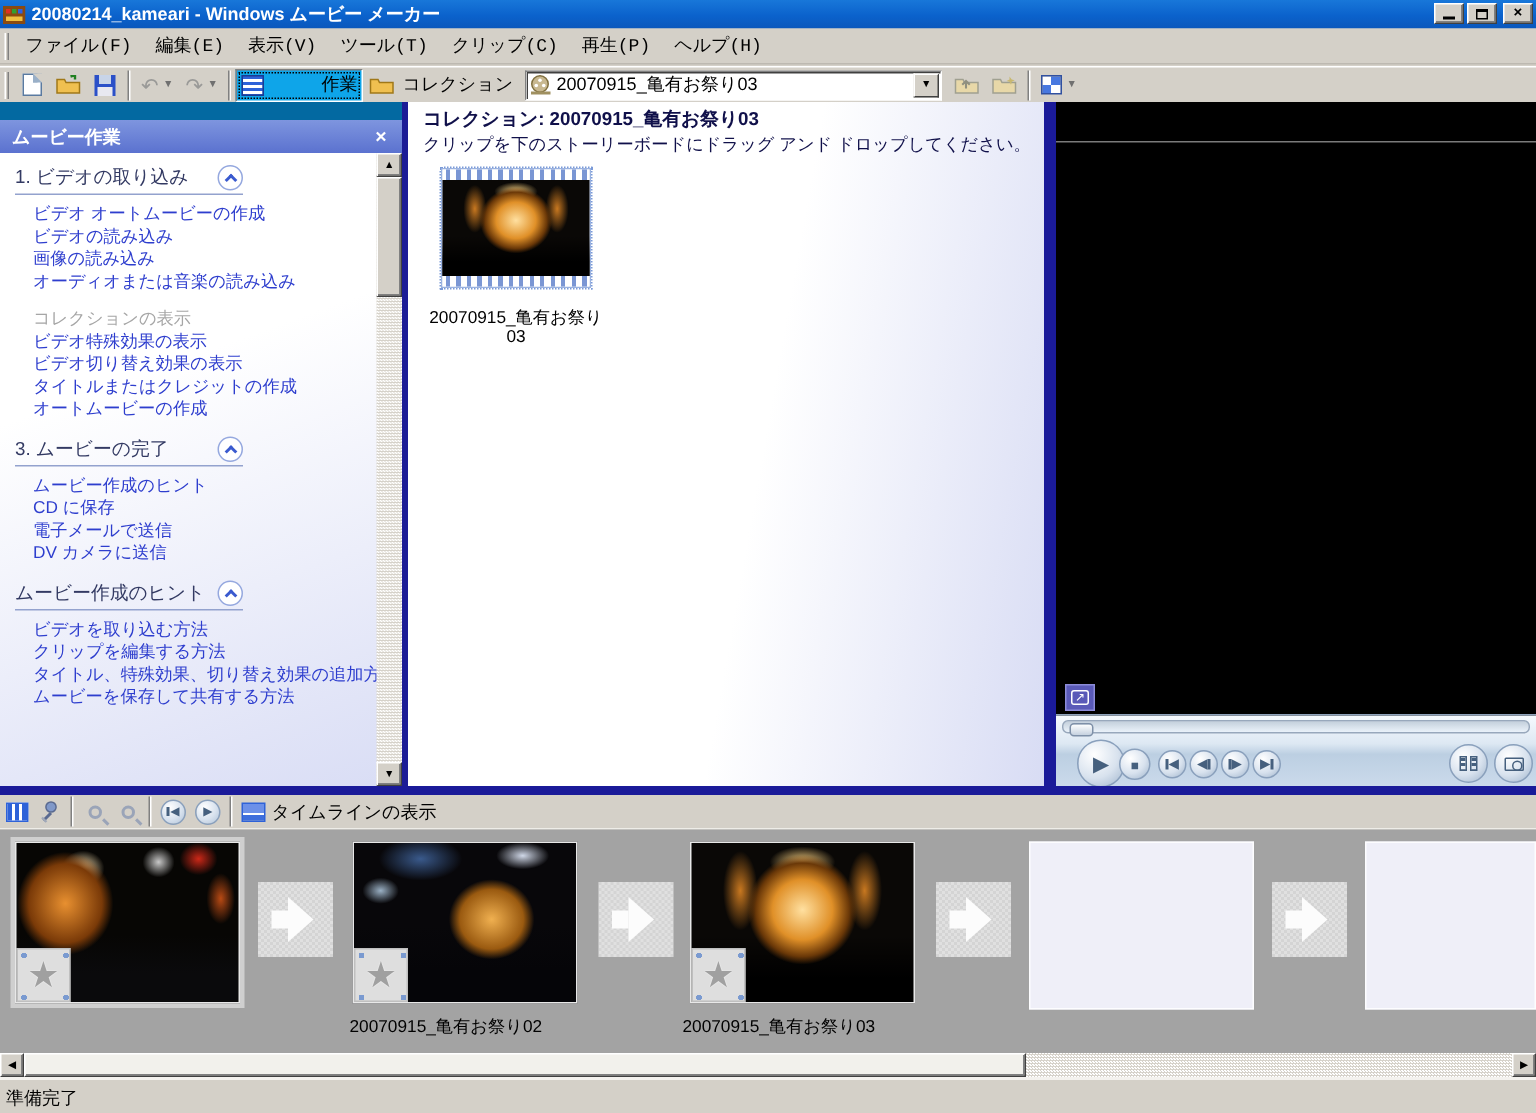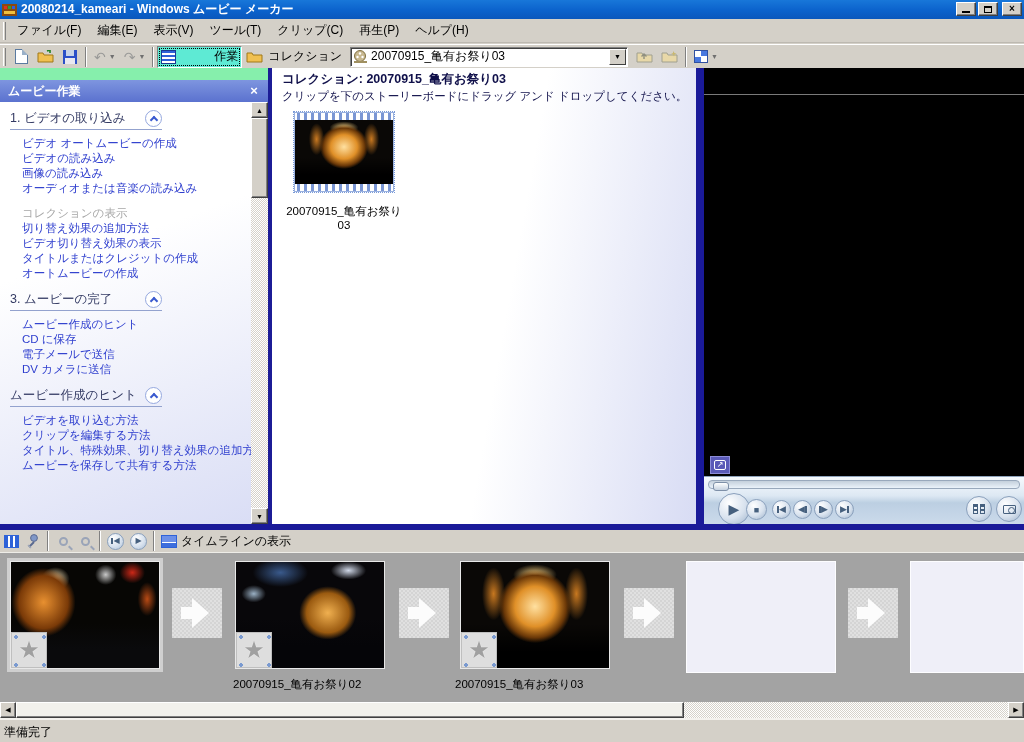--- a/index.html
+++ b/index.html
@@ -15,50 +15,50 @@
   .win-buttons { position:absolute; right:2px; top:2px; display:flex; gap:2px; }
   .win-btn { width:20px; height:14px; background:#D4D0C8; border:1px solid; border-color:#FFFFFF #404040 #404040 #FFFFFF;
     box-shadow:inset -1px -1px 0 #808080; display:flex; align-items:flex-end; justify-content:center;
     font-size:10px; line-height:10px; color:#000; font-weight:bold; }
   .win-btn.close { margin-left:2px; align-items:center; }
   .glyph-min { width:8px; height:2px; background:#000; margin-bottom:2px; }
   .glyph-max { width:8px; height:7px; border:1px solid #000; border-top-width:2px; margin-bottom:2px; }
 
   
   .menubar { position:absolute; left:0; top:19px; width:1024px; height:24px; background:#D4D0C8;
-    display:flex; align-items:center; border-bottom:1px solid #BDB9B1; }
+    display:flex; align-items:center; border-bottom:1px solid #BDB9B1;font-family:Liberation Mono, monospace; }
   .grip { width:3px; height:18px; border-left:1px solid #fff; border-right:1px solid #808080; margin:0 3px; }
   .menu-item { padding:3px 8px; color:#000; }
 
   
   .toolbar { position:absolute; left:0; top:44px; width:1024px; height:24px; background:#D4D0C8;
     display:flex; align-items:center; border-top:1px solid #fff; }
   .tb-sep { width:2px; height:20px; border-left:1px solid #808080; border-right:1px solid #fff; margin:0 3px; }
   .tb-btn { height:22px; min-width:24px; display:flex; align-items:center; justify-content:center; gap:3px; padding:0 3px; border:1px solid transparent; }
-  .tb-btn.pressed { background:#5eead4; border-color:#808080 #fff #fff #808080; outline:1px dotted #000; outline-offset:-3px;gap:36px; }
+  .tb-btn.pressed { background:#0ea5e9; border-color:#808080 #fff #fff #808080; outline:1px dotted #000; outline-offset:-3px;gap:36px; }
   .tb-btn .lbl { margin-left:2px; }
   .tb-arrow { font-size:7px; color:#707070; }
   .disabled { color:#9A9A98; }
   .icon-page { width:13px; height:15px; background:#fff; border:1px solid #5A7AA0; position:relative; }
   .icon-page:after { content:""; position:absolute; right:-1px; top:-1px; border:3px solid; border-color:#D4D0C8 D4D0C8 #9AB0C8 #9AB0C8; border-color:#D4D0C8 #D4D0C8 #9AB0C8 #9AB0C8; }
   .icon-save { width:14px; height:14px; background:#2B50C8; position:relative; }
   .icon-save:before { content:""; position:absolute; left:3px; top:0; width:8px; height:6px; background:#C8D4E8; }
   .icon-save:after { content:""; position:absolute; left:2px; bottom:0; width:10px; height:6px; background:#E8E8F0; }
   .undo-glyph { font-size:14px; line-height:14px; }
   .icon-tasks { width:15px; height:14px; background:#2E62D8; border:1px solid #1A3A90;
     background-image:repeating-linear-gradient(180deg,#2E62D8 0 2px,#fff 2px 4px); }
   .icon-grid { width:14px; height:13px; background:conic-gradient(#4878E0 25%,#fff 0 50%,#4878E0 0 75%,#fff 0); border:1px solid #3050A0; }
   .combobox { width:278px; height:20px; background:#fff; border:1px solid; border-color:#808080 #fff #fff #808080;
     box-shadow:inset 1px 1px 0 #404040; display:flex; align-items:center; padding-left:2px; margin:0 4px; }
   .combobox .value { flex:1; margin-left:3px; white-space:nowrap; overflow:hidden; }
   .combo-btn { width:17px; height:16px; background:#D4D0C8; border:1px solid; border-color:#fff #404040 #404040 #fff;
     display:flex; align-items:center; justify-content:center; font-size:7px; margin-right:1px; }
 
   
-  .task-pane { position:absolute; left:0; top:68px; width:268px; height:456px; background:#86efac; }
+  .task-pane { position:absolute; left:0; top:68px; width:268px; height:456px; background:#0369a1; }
   .tp-header { position:absolute; left:0; top:12px; width:268px; height:22px;
     background:linear-gradient(180deg,#829AE2 0%,#7E95DF 0%,#5B72CF 100%);
     color:#fff; font-weight:bold; display:flex; align-items:center; padding:0 8px; }
   .tp-close { position:absolute; right:6px; top:3px; width:16px; height:15px; color:#fff; font-weight:bold;
     display:flex; align-items:center; justify-content:center; font-size:13px; }
   .tp-body { position:absolute; left:0; top:34px; width:268px; height:422px;
     background:linear-gradient(160deg,#FFFFFF 35%,#D9DDF5 100%); padding:8px 24px 0 10px; overflow:hidden; }
   .tp-section-hd { display:flex; align-items:center; justify-content:space-between; width:152px;
     border-bottom:1px solid #93A2CE; padding-bottom:2px; margin-bottom:6px; color:#333A63; font-size:12.5px; }
   .chev-btn { width:17px; height:17px; border-radius:50%; background:#fff; border:1px solid #95A8DF;
@@ -298,21 +298,21 @@
         </span>
     </div>
     <div class="tp-links">
       <div class="tp-link">ビデオ オートムービーの作成</div>
       <div class="tp-link">ビデオの読み込み</div>
       <div class="tp-link">画像の読み込み</div>
       <div class="tp-link">オーディオまたは音楽の読み込み</div>
     </div>
     <div class="tp-links">
       <div class="tp-link off">コレクションの表示</div>
-      <div class="tp-link">切り替え効果の追加方法</div>
+      <div class="tp-link">ビデオ特殊効果の表示</div>
       <div class="tp-link">ビデオ切り替え効果の表示</div>
       <div class="tp-link">タイトルまたはクレジットの作成</div>
       <div class="tp-link">オートムービーの作成</div>
     </div>
     <div class="tp-section-hd">
       <span>3. ムービーの完了</span>
       <span class="chev-btn">
           <span class="chev-up"></span>
         </span>
     </div>

